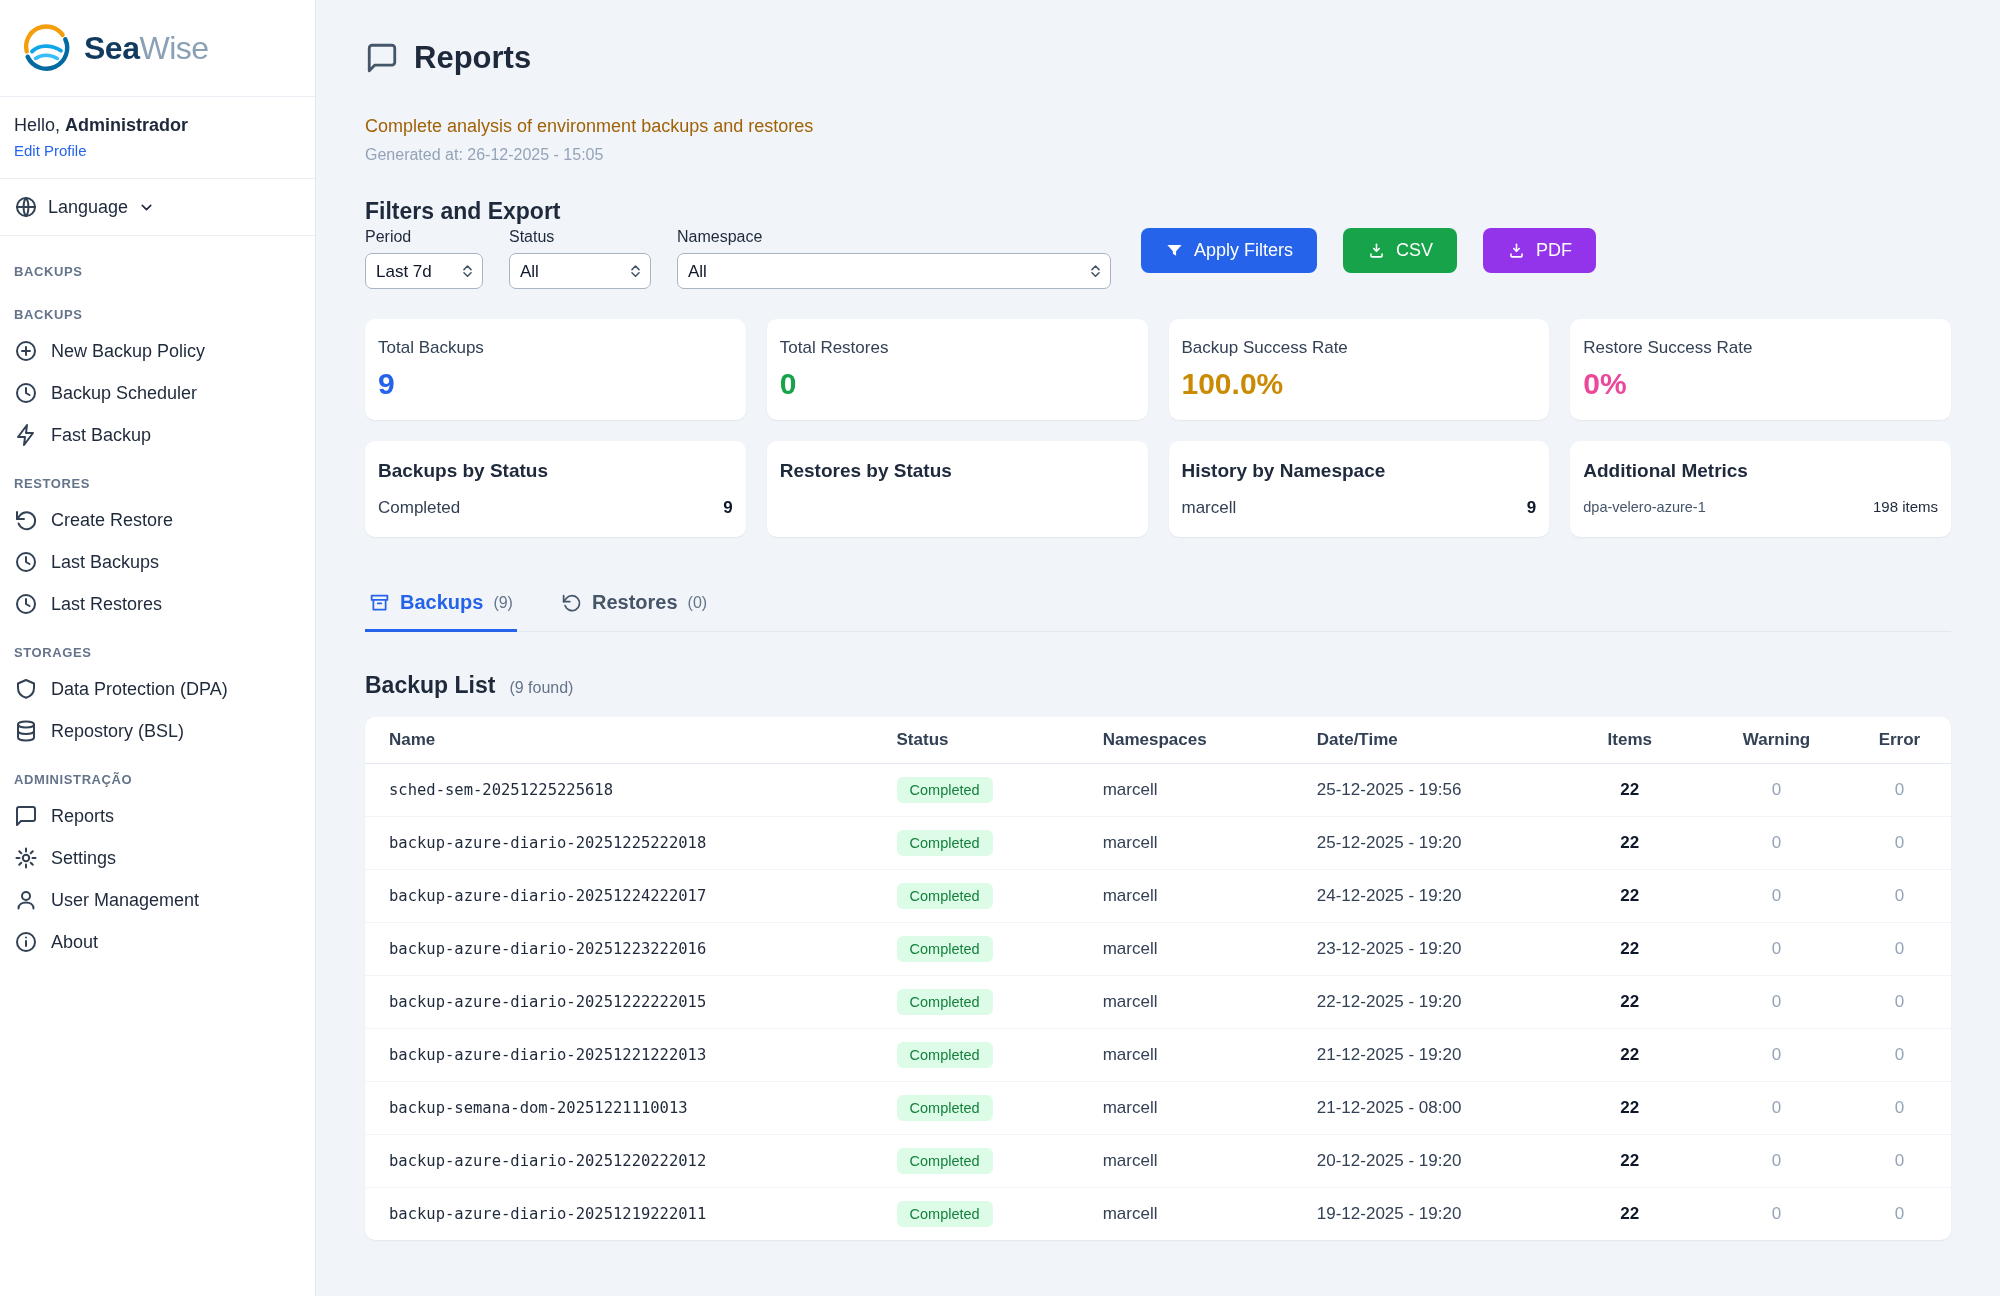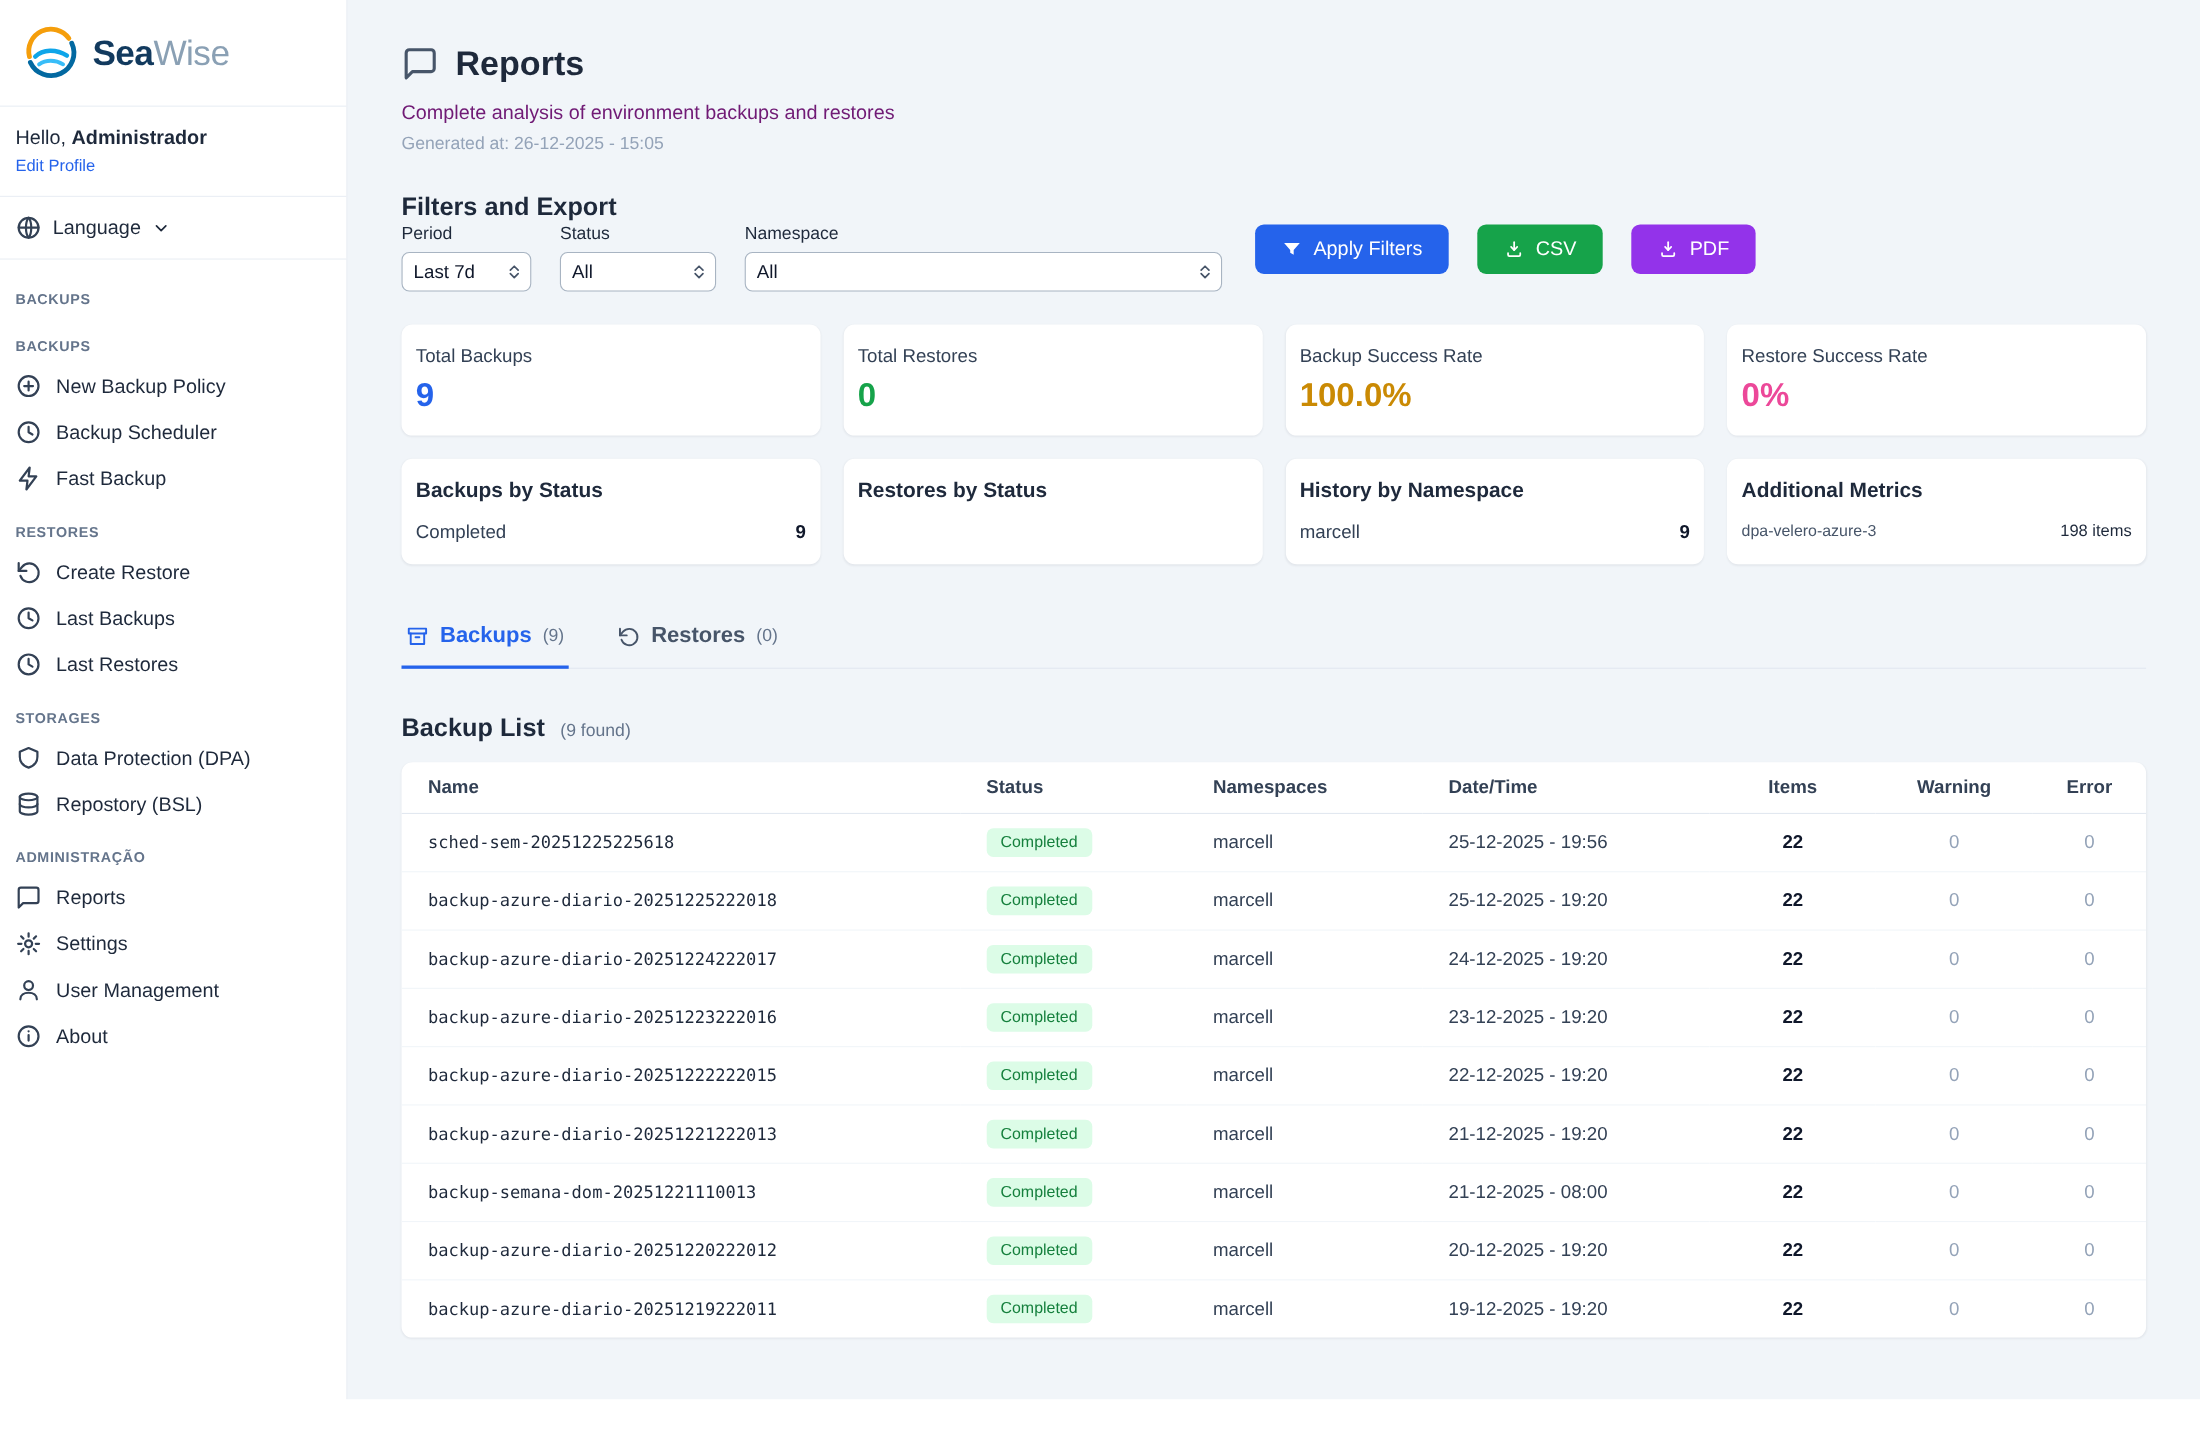--- a/index.html
+++ b/index.html
@@ -28,21 +28,21 @@
   .nav-item { display:flex; align-items:center; gap:13px; padding:9px 14px; font-size:18px; color:#1e293b; cursor:pointer; }
   svg.icon { width:24px; height:24px; fill:none; stroke:currentColor; stroke-width:2; stroke-linecap:round; stroke-linejoin:round; flex-shrink:0; }
   svg.icon-sm { width:17px; height:17px; fill:none; stroke:currentColor; stroke-width:2.2; stroke-linecap:round; stroke-linejoin:round; }
   .nav-item svg.icon, .language-row svg.icon { color:#334155; }
 
   
   .main { flex:1; background:#f1f5f9; padding:40px 49px 56px; }
   .page-title-row { display:flex; align-items:center; gap:15px; }
   .page-title-row svg.icon { width:34px; height:34px; color:#475569; }
   .page-title { font-size:31px; font-weight:700; color:#1e293b; }
-  .page-subtitle { margin-top:16px; font-size:18px; color:#701a75; }
+  .page-subtitle { margin-top:40px; font-size:18px; color:#a16207; }
   .generated-at { margin-top:9px; font-size:16px; color:#94a3b8; }
   .filters-title { margin-top:34px; font-size:23px; font-weight:700; color:#1e293b; }
 
   .filter-row { margin-top:3px; display:flex; align-items:flex-start; gap:26px; }
   .filter-group { display:flex; flex-direction:column; gap:7px; }
   .filter-label { font-size:16px; color:#1e293b; }
   .select-wrap { position:relative; display:inline-block; }
   select {
     appearance:none; -webkit-appearance:none;
     height:36px; font-size:17px; color:#0f172a;
@@ -331,21 +331,21 @@
       <div class="card">
         <div class="summary-title">History by Namespace</div>
         <div class="summary-row">
           <span class="summary-row-label">marcell</span>
           <span class="summary-row-value">9</span>
         </div>
       </div>
       <div class="card">
         <div class="summary-title">Additional Metrics</div>
         <div class="summary-row small">
-          <span class="summary-row-label">dpa-velero-azure-3</span>
+          <span class="summary-row-label">dpa-velero-azure-1</span>
           <span class="summary-row-value">198 items</span>
         </div>
       </div>
     </div>
 
     <div class="tabs">
       <div class="tab active">
         <svg class="icon" viewBox="0 0 24 24">
             <path d="M3 4h18v5H3z"></path>
             <path d="M5 9v11h14V9"></path>

